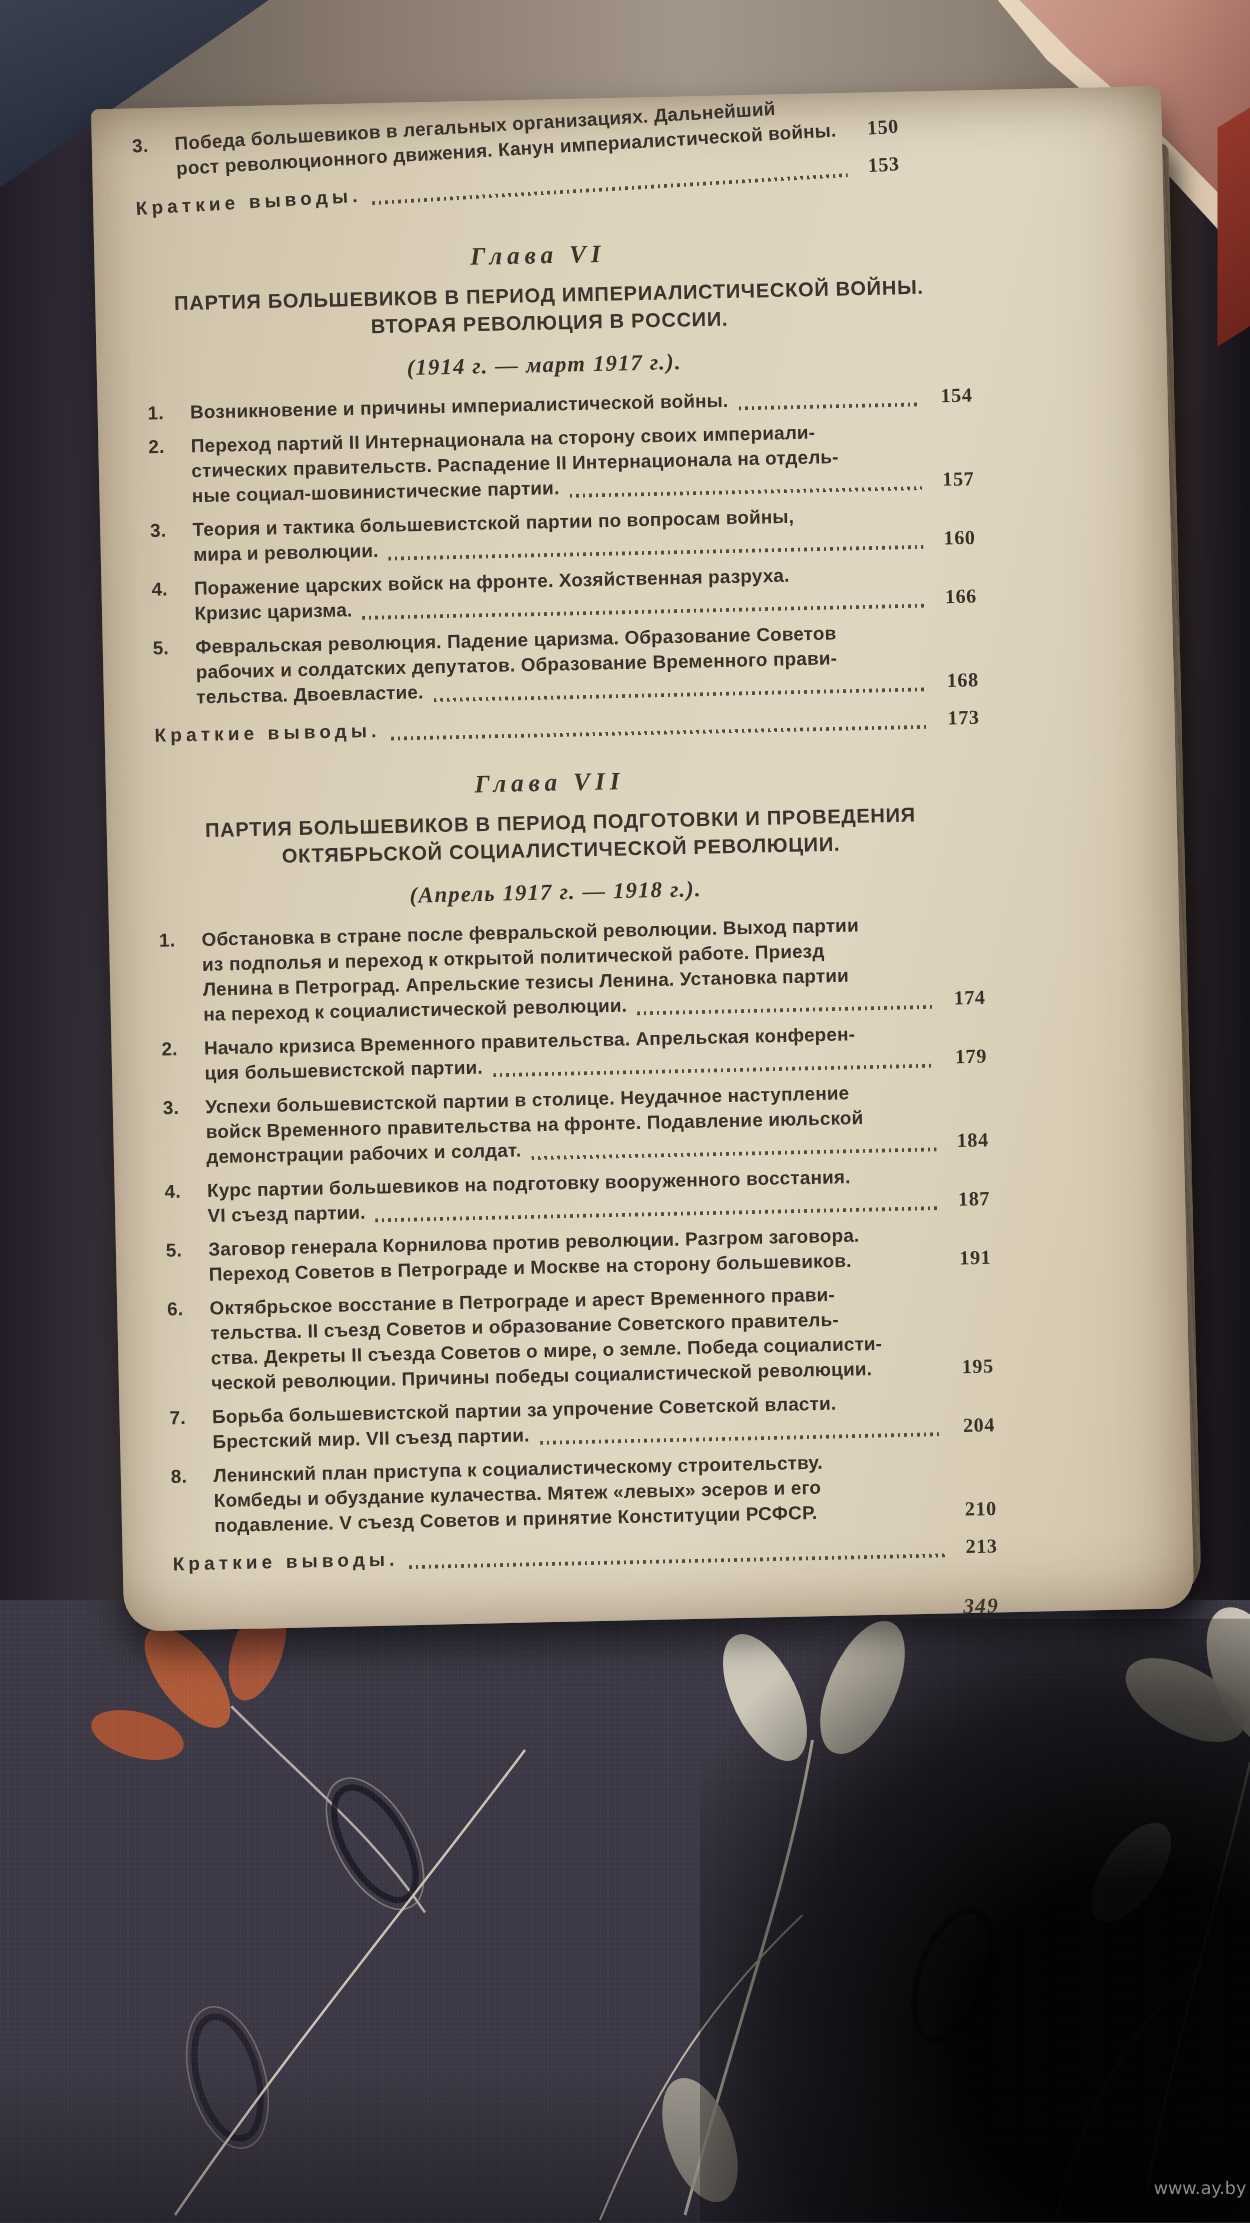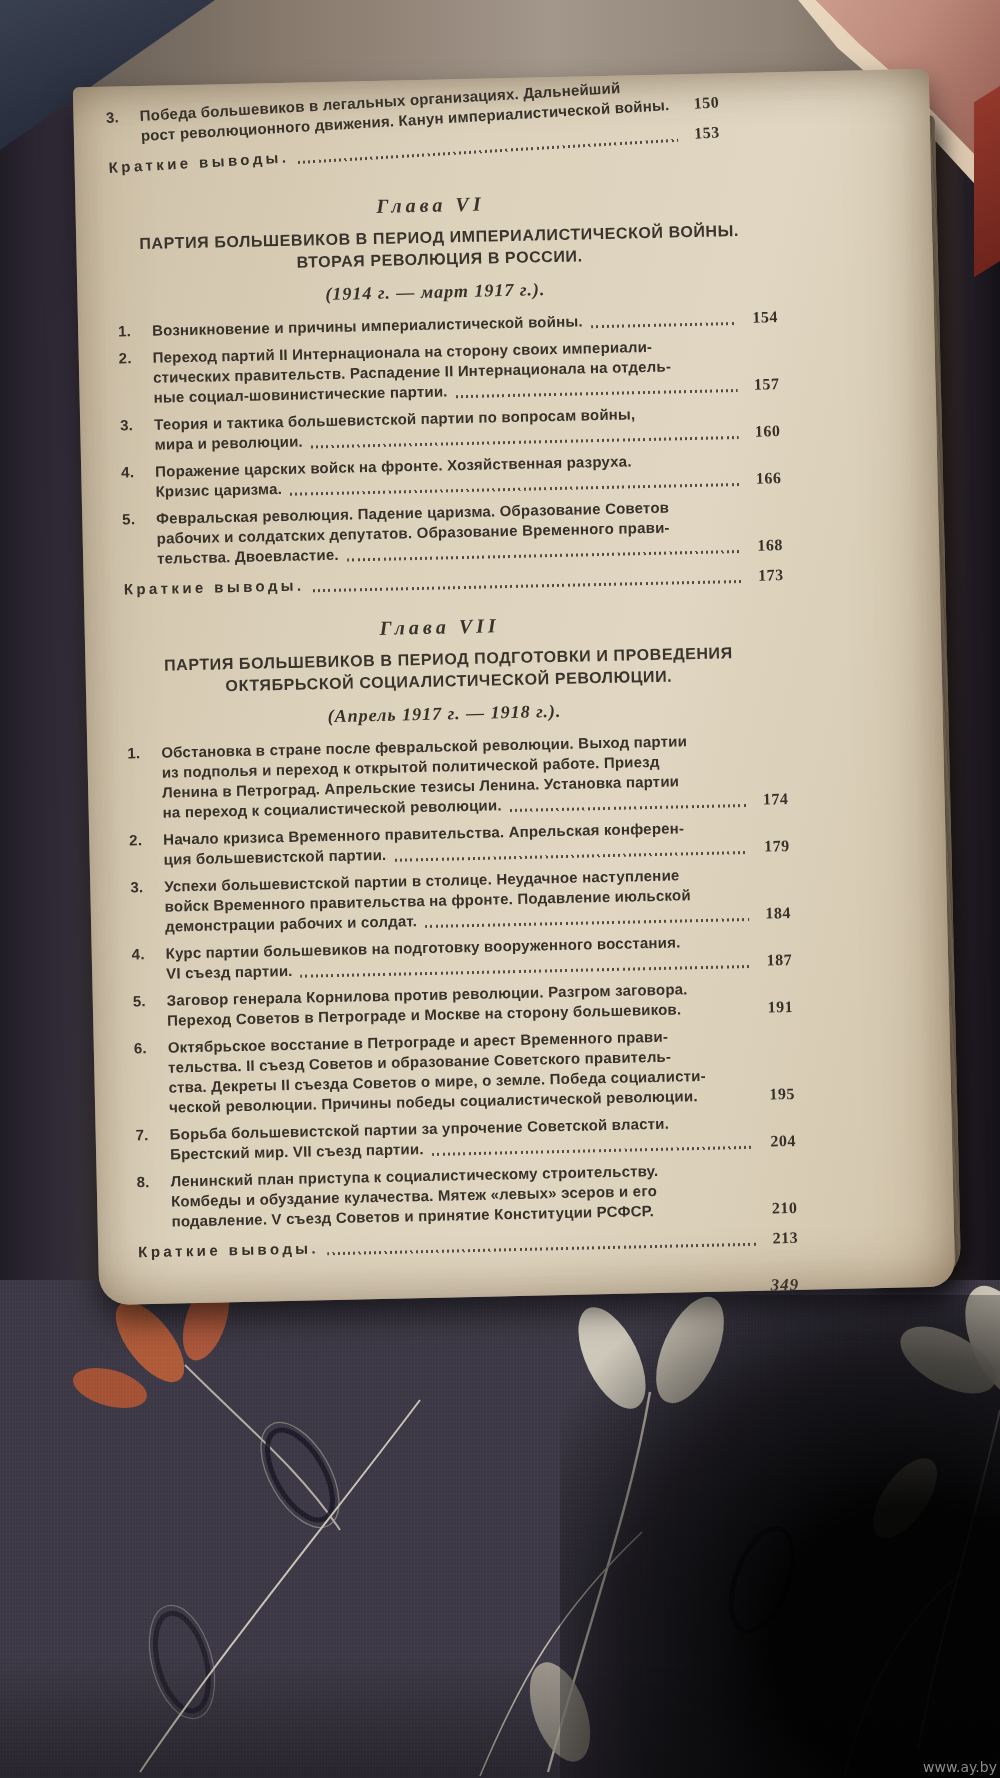--- a/index.html
+++ b/index.html
@@ -70,21 +70,21 @@
   
   .chapter-heading{font:600 italic 20px/1 "Liberation Serif",serif;letter-spacing:4px;
     text-align:center;margin:24px 30px 12px 0;color:#3a342c;}
   .chapter-title{font:700 16px/22px "Liberation Sans",sans-serif;letter-spacing:.6px;
     text-align:center;margin:6px 14px 6px 0;color:#3a342c;}
   .chapter-date{font:700 italic 18px/1 "Liberation Serif",serif;letter-spacing:1px;
     text-align:center;margin:12px 24px 14px 0;}
   .folio{margin:28px 0 0 0;width:660px;text-align:right;
     font:700 italic 17px/1 "Liberation Serif",serif;letter-spacing:1px;color:#3a342c;}
   
-  .watermark{position:absolute;right:3px;bottom:4px;z-index:10;color:#9b9b9b;
+  .watermark{position:absolute;right:3px;bottom:20px;z-index:10;color:#9b9b9b;
     font:400 14px/1 "DejaVu Sans",sans-serif;opacity:.9;}
 </style>
 </head>
 <body>
 
 <div class="bg-top"></div>
 <div class="bg-left"></div>
 <div class="bg-right"></div>
 <div class="corner-tl"></div>
 

